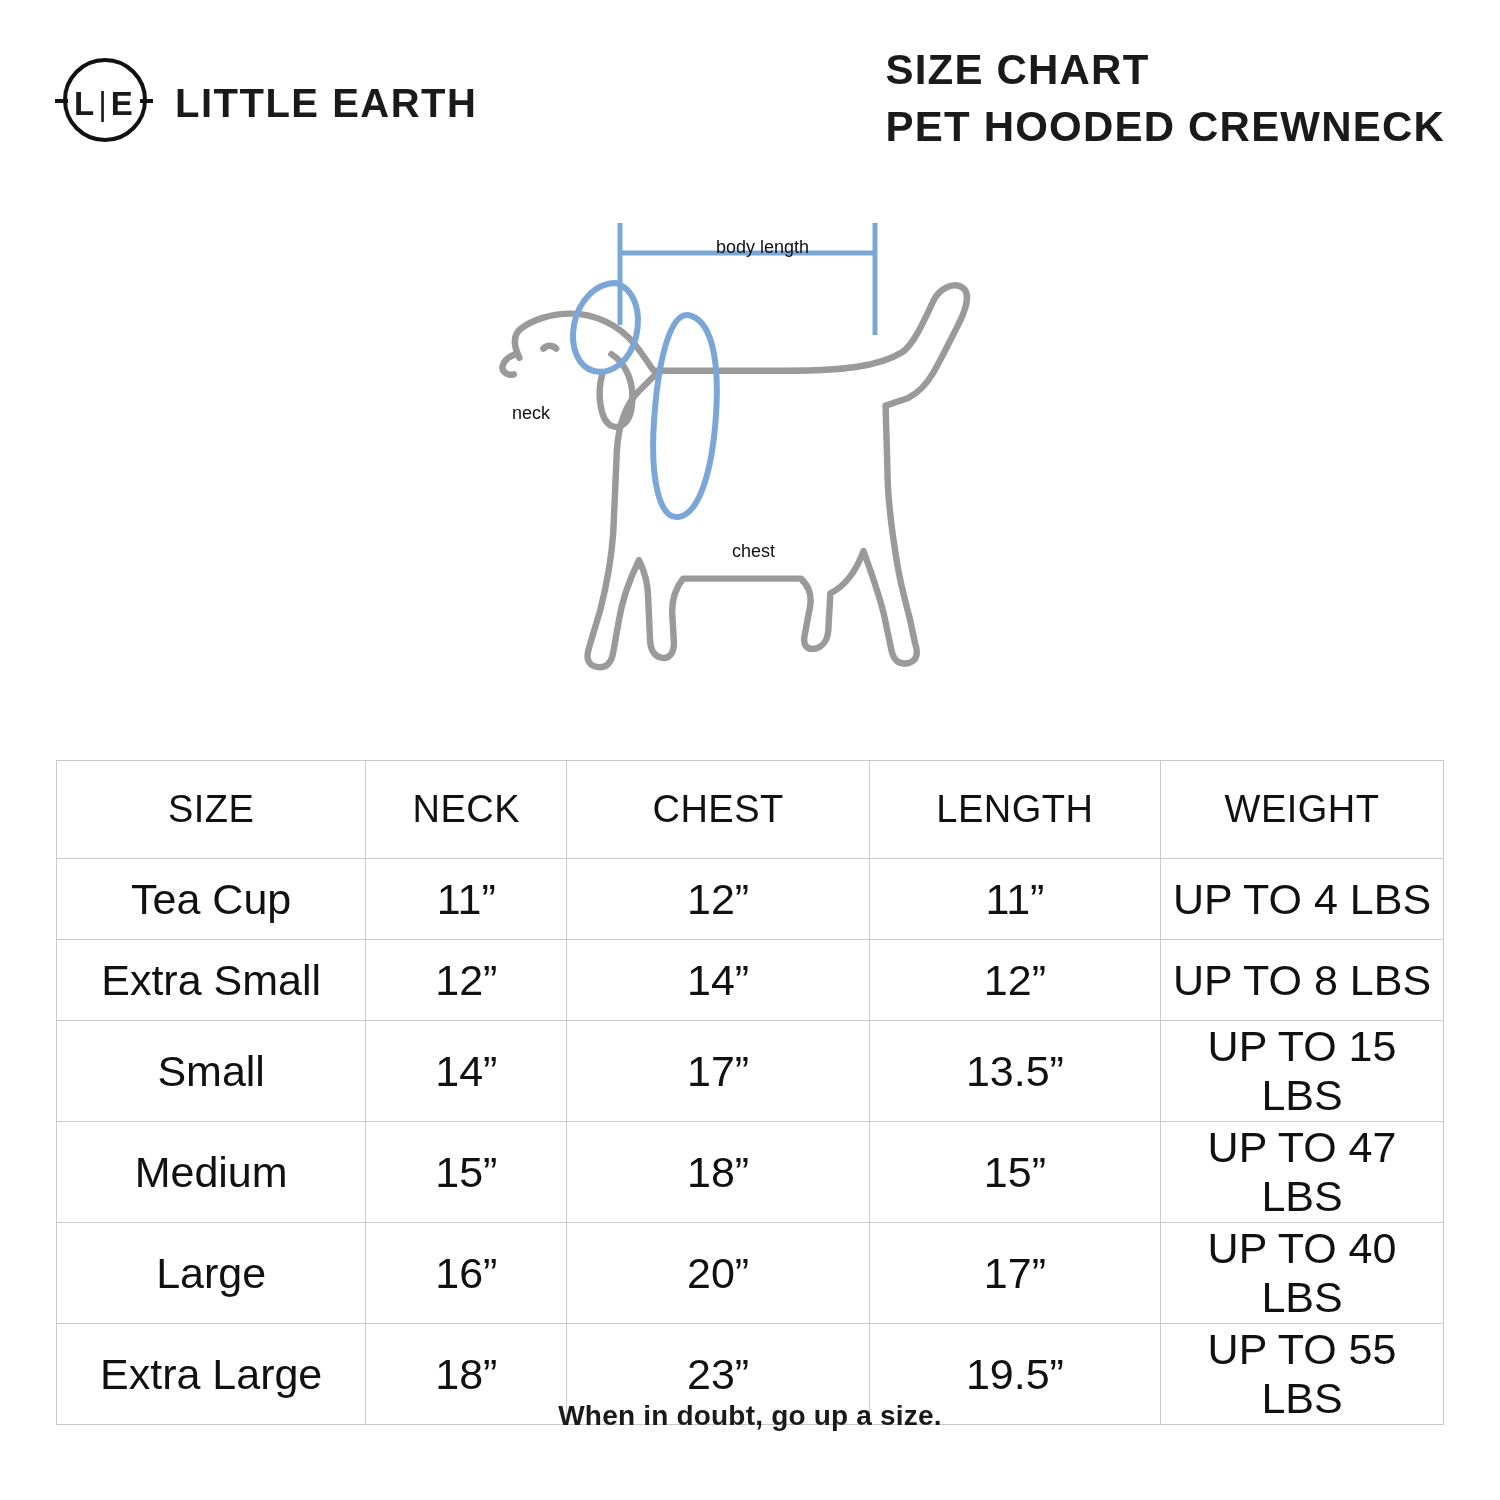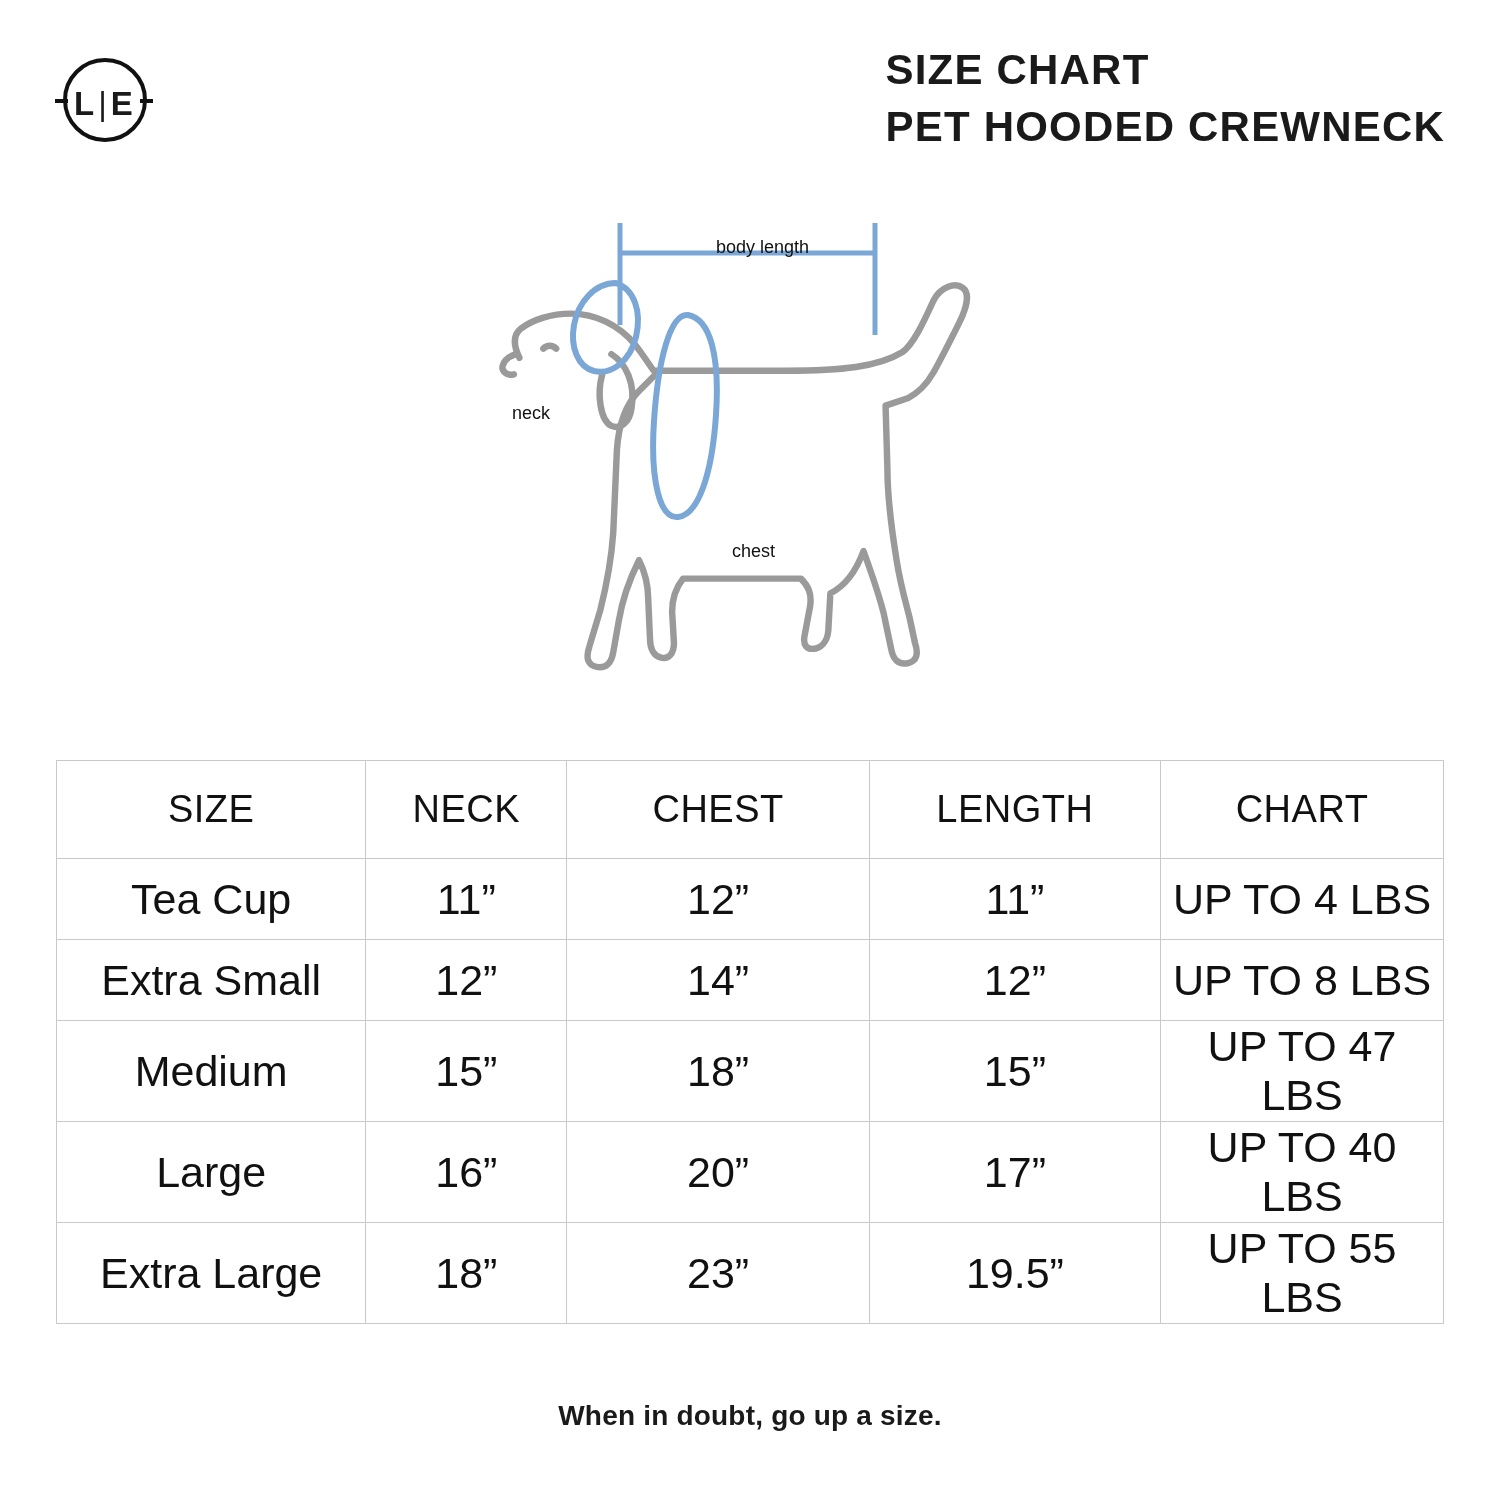--- a/index.html
+++ b/index.html
@@ -156,20 +156,21 @@
 <div class="page">
 
   <div class="header">
     <div class="brand">
       <div class="brand-mark">
         <div class="circle"></div>
         <div class="bar-left"></div>
         <div class="bar-right"></div>
         <div class="letters"><span>L</span><span class="sep">|</span><span>E</span></div>
       </div>
+      <div class="brand-name">LITTLE EARTH</div>
     </div>
     <div class="titles">
       <div class="title-main">SIZE CHART</div>
       <div class="title-sub">PET HOODED CREWNECK</div>
     </div>
   </div>
 
   <div class="diagram">
     <svg width="660" height="520" viewBox="0 0 660 520">
 
@@ -252,39 +253,46 @@
           <col class="c-chest">
           <col class="c-length">
           <col class="c-weight">
       </colgroup>
       <thead>
         <tr>
           <th>SIZE</th>
           <th>NECK</th>
           <th>CHEST</th>
           <th>LENGTH</th>
-          <th>CHART</th>
+          <th>WEIGHT</th>
         </tr>
       </thead>
       <tbody>
         <tr>
           <td>Tea Cup</td>
           <td>11”</td>
           <td>12”</td>
           <td>11”</td>
           <td>UP TO 4 LBS</td>
         </tr>
         <tr>
           <td>Extra Small</td>
           <td>12”</td>
           <td>14”</td>
           <td>12”</td>
           <td>UP TO 8 LBS</td>
         </tr>
         <tr>
+          <td>Small</td>
+          <td>14”</td>
+          <td>17”</td>
+          <td>13.5”</td>
+          <td>UP TO  15 LBS</td>
+        </tr>
+        <tr>
           <td>Medium</td>
           <td>15”</td>
           <td>18”</td>
           <td>15”</td>
           <td>UP TO 47 LBS</td>
         </tr>
         <tr>
           <td>Large</td>
           <td>16”</td>
           <td>20”</td>

